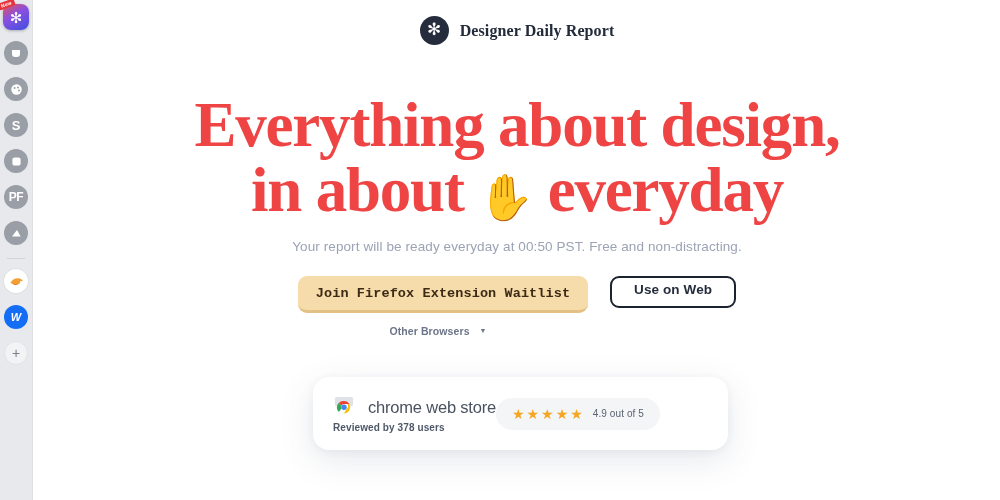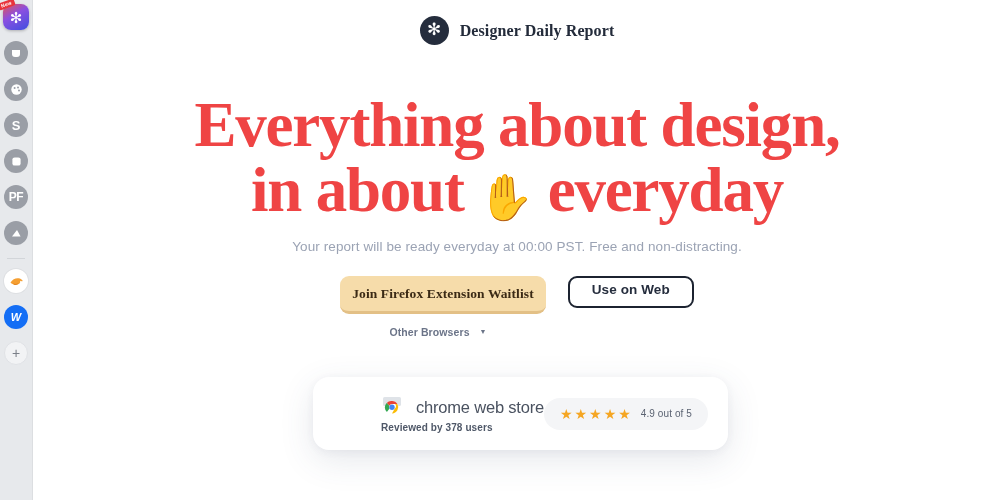--- a/index.html
+++ b/index.html
@@ -190,22 +190,22 @@
     display: flex;
     justify-content: center;
     align-items: flex-start;
     gap: 22px;
   }
   #waitlist-button {
     background: #f6dcaa;
     border: none;
     border-bottom: 3px solid #e3c086;
     border-radius: 9px;
-    padding: 10px 12px 9px;
-    font-family: Liberation Serif, serif;
+    padding: 10px 18px 9px;
+    font-family: Liberation Mono, monospace;
     font-size: 13.5px;
     font-weight: bold;
     color: #3b2a15;
     cursor: pointer;
     letter-spacing: .1px;
   }
   #useonweb-button {
     background: #ffffff;
     border: 2px solid #1c2330;
     border-radius: 9px;
@@ -236,21 +236,21 @@
   #review-card {
     position: absolute;
     left: 279px; top: 377px;
     width: 415px;
     background: #ffffff;
     border-radius: 16px;
     box-shadow: 0 10px 34px rgba(64,75,110,.13), 0 2px 8px rgba(64,75,110,.06);
     padding: 17px 20px;
     display: flex;
     align-items: center;
-    justify-content: flex-end;
+    justify-content: flex-start;
   }
   #store-block { display: flex; flex-direction: column; gap: 2px; }
   #store-top { display: flex; align-items: center; gap: 13px; }
   #store-name {
     font-size: 16.5px;
     color: #4a5260;
     letter-spacing: -.2px;
   }
   #review-count {
     font-size: 10px;
@@ -367,21 +367,21 @@
   </div>
 
   <div id="hero">
     <h1 id="headline">
       <span>Everything about design,</span><br>
       <span>in about</span>
       <span class="emoji">✋</span>
       <span>everyday</span>
     </h1>
 
-    <p id="subheadline">Your report will be ready everyday at 00:00 PST. Free and non-distracting.</p>
+    <p id="subheadline">Your report will be ready everyday at 00:50 PST. Free and non-distracting.</p>
 
     <div id="cta-row">
       <button id="waitlist-button">Join Firefox Extension Waitlist</button>
       <button id="useonweb-button">Use on Web</button>
     </div>
 
     <div id="other-browsers">
       <span>Other Browsers</span>
       <span class="caret">▼</span>
     </div>

